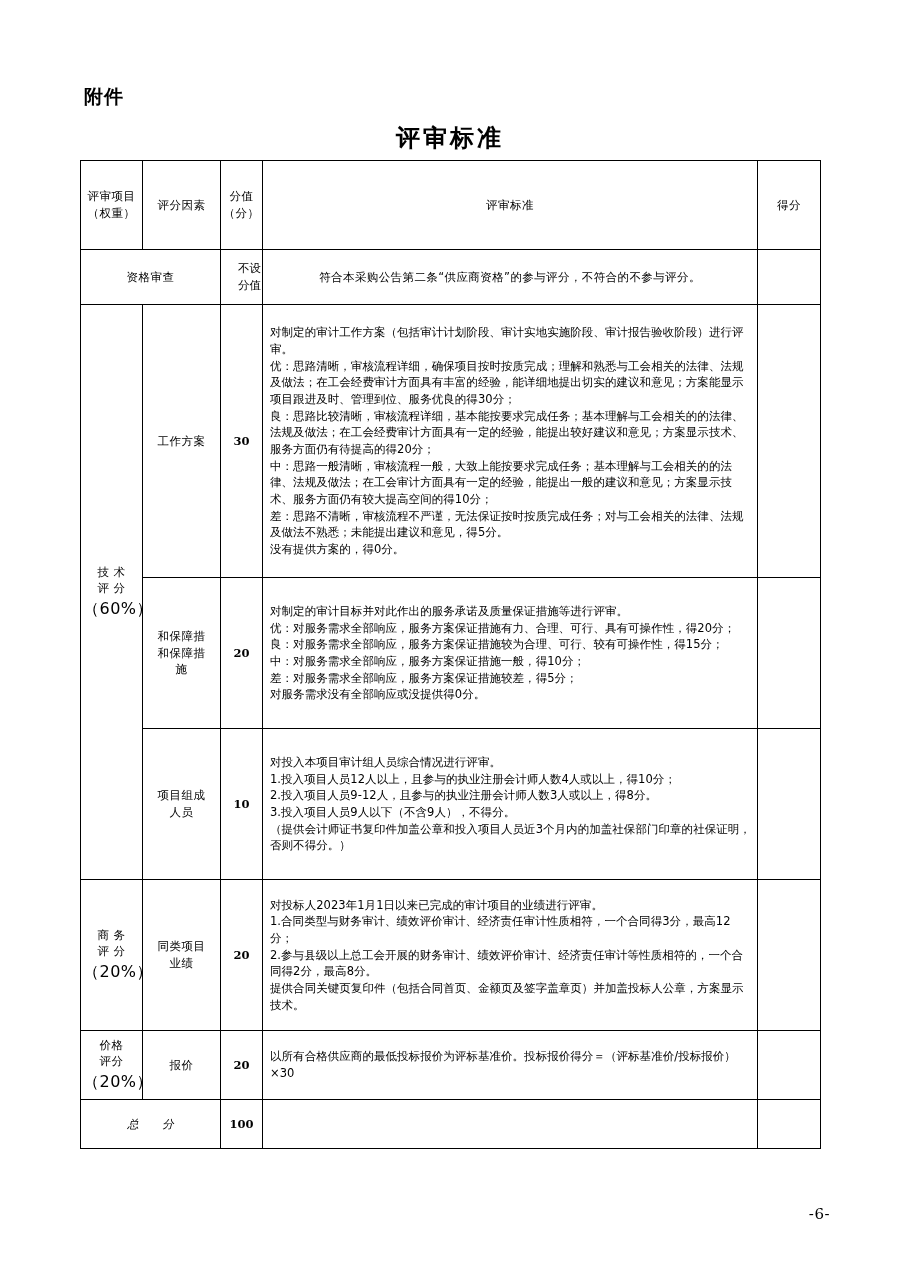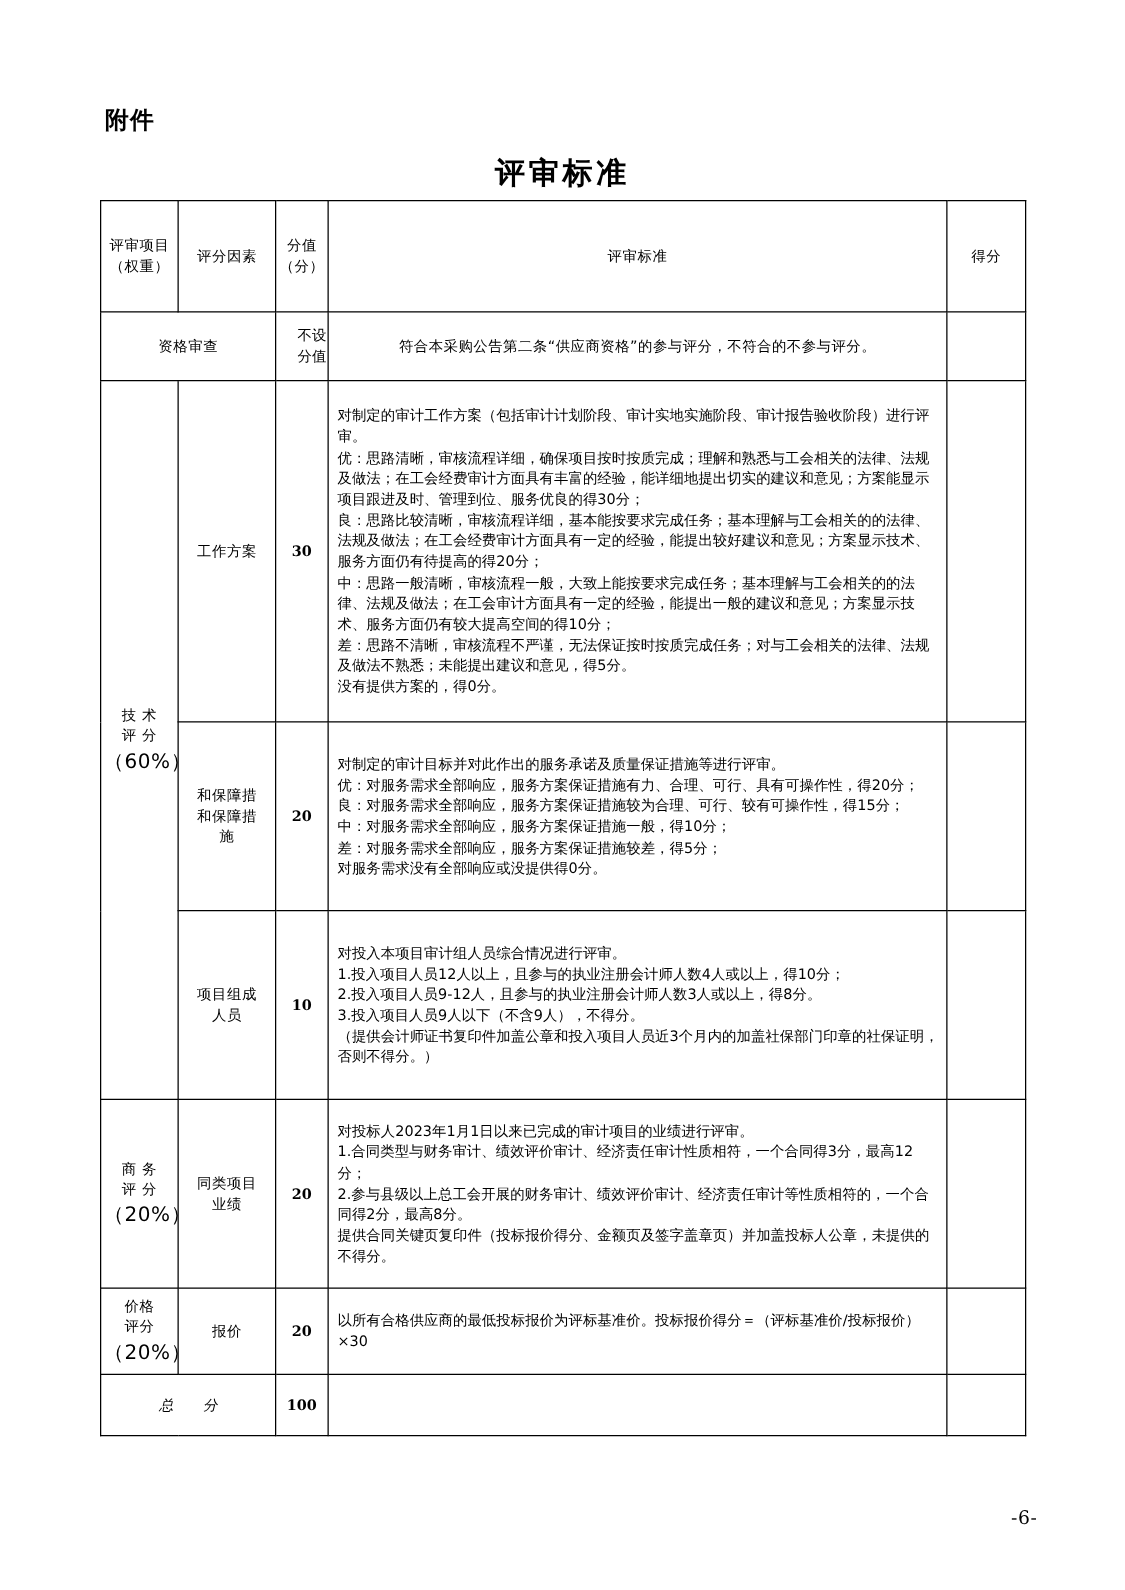--- a/index.html
+++ b/index.html
@@ -265,21 +265,21 @@
           </td>
           <td class="ctr">
             <div>同类项目</div>
             <div>业绩</div>
           </td>
           <td class="num">20</td>
           <td class="std">
             <p>对投标人2023年1月1日以来已完成的审计项目的业绩进行评审。</p>
             <p>1.合同类型与财务审计、绩效评价审计、经济责任审计性质相符，一个合同得3分，最高12分；</p>
             <p>2.参与县级以上总工会开展的财务审计、绩效评价审计、经济责任审计等性质相符的，一个合同得2分，最高8分。</p>
-            <p>提供合同关键页复印件（投标报价得分、金额页及签字盖章页）并加盖投标人公章，未提供的不得分。</p>
+            <p>提供合同关键页复印件（包括合同首页、金额页及签字盖章页）并加盖投标人公章，方案显示技术。</p>
           </td>
           <td class="got"></td>
         </tr>
 
         <tr class="r-price">
           <td class="ctr">
             <div>价格</div>
             <div>评分</div>
             <div class="pct">（20%）</div>
           </td>

